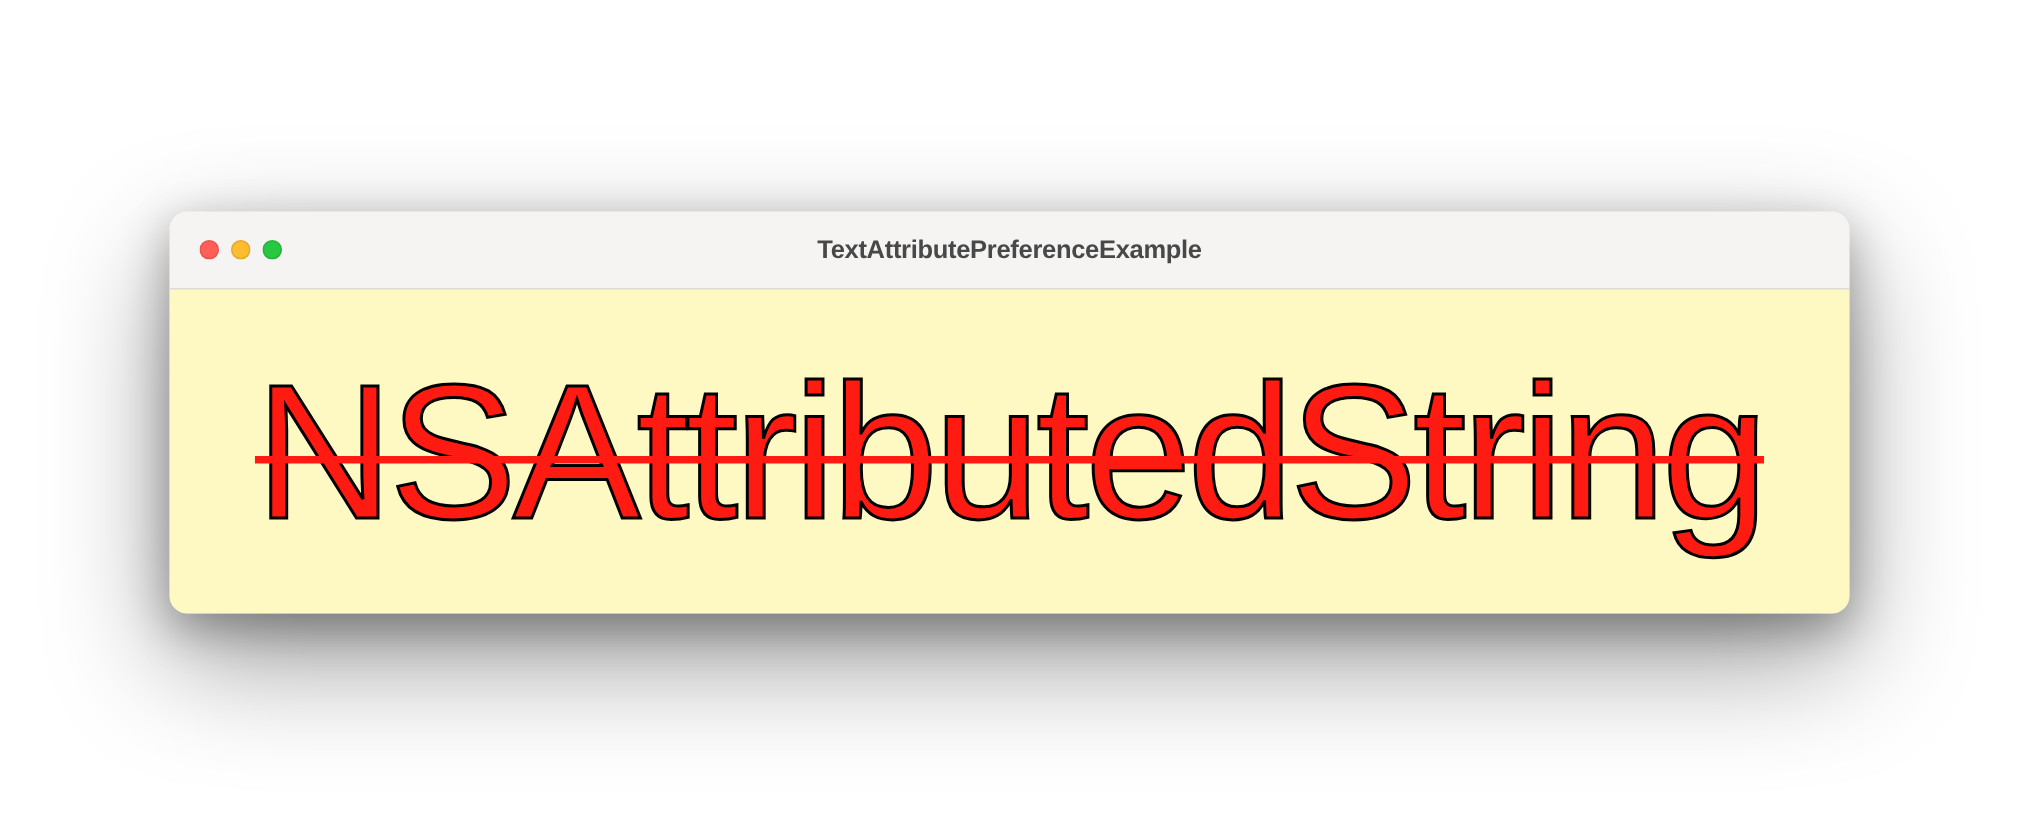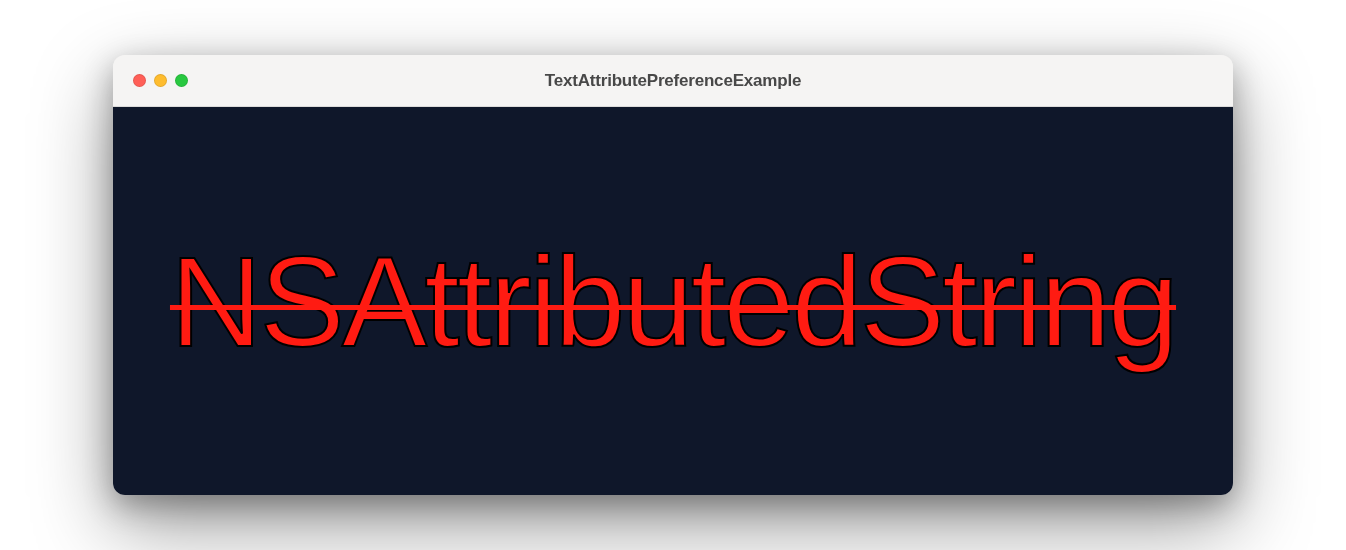--- a/index.html
+++ b/index.html
@@ -13,21 +13,21 @@
       height: 550px;
       display: flex;
       align-items: center;
       justify-content: center;
       font-family: -apple-system, BlinkMacSystemFont, "Segoe UI", Helvetica, Arial, sans-serif;
       background: transparent;
     }
     
     .window {
       width: 1120px;
-      height: 440px;
+      height: 268px;
       background: #f0efee;
       border-radius: 12px;
       box-shadow: 0 30px 80px rgba(0,0,0,0.4), 0 10px 30px rgba(0,0,0,0.3);
       overflow: hidden;
       display: flex;
       flex-direction: column;
     }
     
     .titlebar {
       height: 52px;
@@ -63,21 +63,21 @@
       font-weight: 700;
       color: #484848;
       letter-spacing: -0.2px;
     }
     
     .content {
       flex: 1;
       display: flex;
       align-items: center;
       justify-content: center;
-      background: #0f172a;
+      background: #fef9c3;
     }
     
     .attributed-text {
       font-family: -apple-system, BlinkMacSystemFont, "Helvetica Neue", Helvetica, Arial, sans-serif;
       font-size: 128px;
       font-weight: 400;
       color: #ff1b12;
       -webkit-text-stroke: 2px #000000;
       letter-spacing: -3px;
       white-space: nowrap;

